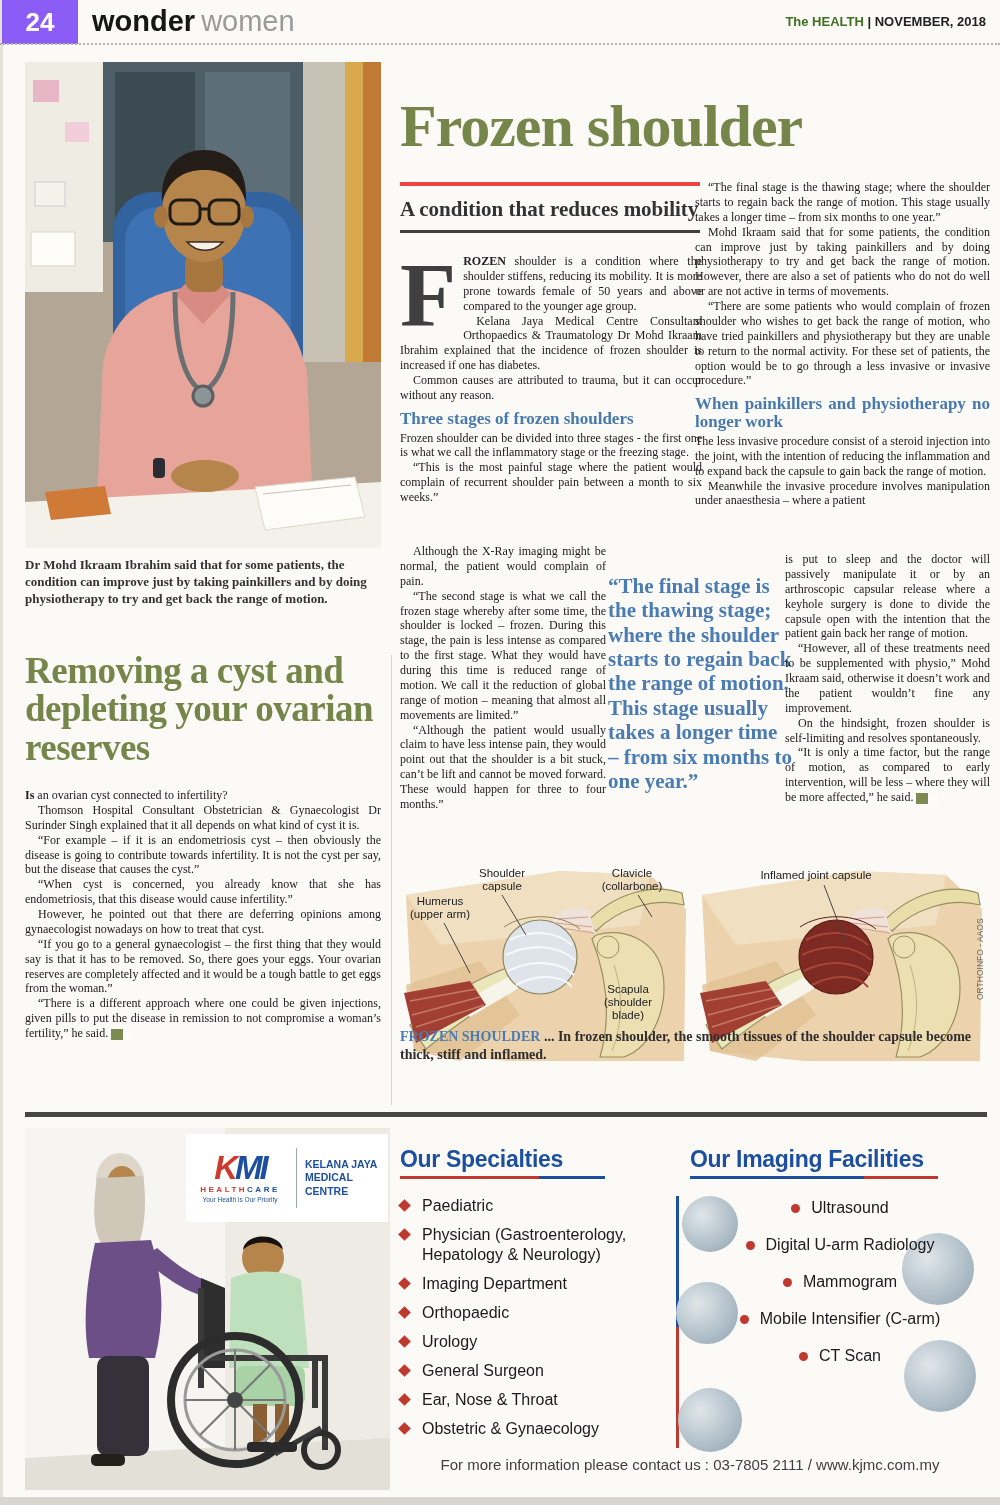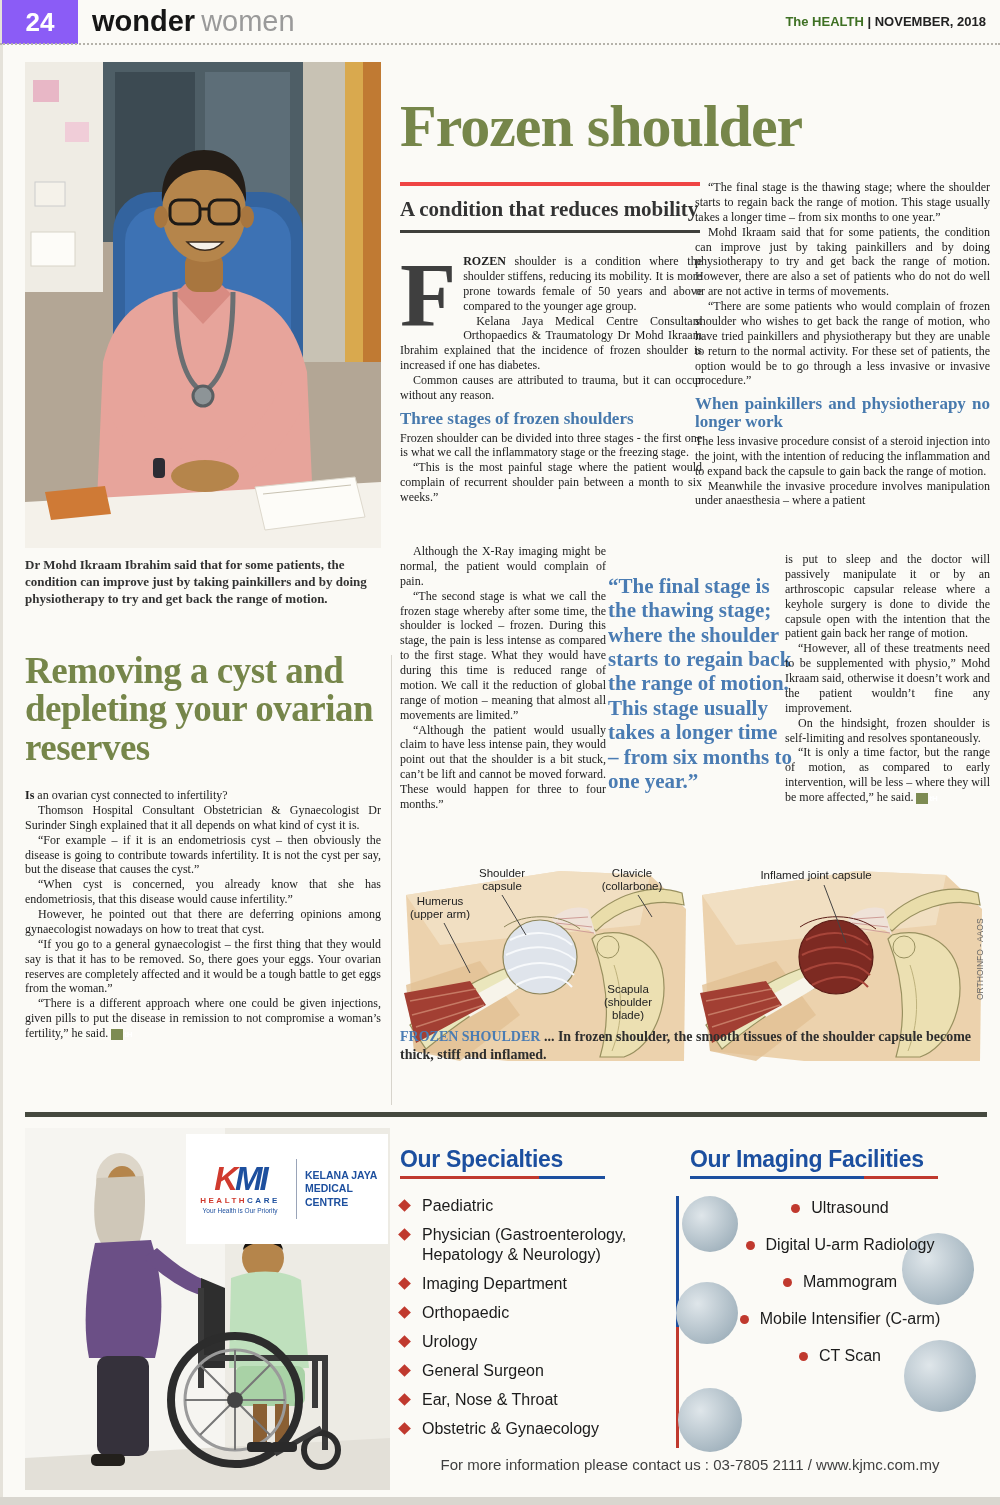--- a/index.html
+++ b/index.html
@@ -50,21 +50,21 @@
 
   
   .diagram{left:400px;top:865px;width:590px;height:200px;}
   .diagram text{font-family:"Liberation Sans",sans-serif;font-size:11.5px;fill:#222;}
   .diagram text.credit{font-size:8.5px;fill:#666;}
   .diag-caption{left:400px;top:1028px;width:588px;font-size:14px;font-weight:bold;line-height:1.3;color:#2e2e2e;}
   .diag-caption .lead{color:#4a7cb3;}
 
   
   .ad-photo{left:25px;top:1128px;width:365px;height:362px;}
-  .kmi-box{position:absolute;right:2px;top:6px;width:202px;height:110px;background:#fff;
+  .kmi-box{position:absolute;right:2px;top:6px;width:202px;height:88px;background:#fff;
      display:flex;align-items:center;gap:8px;padding:0 6px;box-sizing:border-box;
      font-family:"Liberation Sans",sans-serif;}
   .kmi-mark{text-align:center;width:96px;flex:none;}
   .kmi-letters{font-style:italic;font-weight:bold;font-size:33px;line-height:0.9;letter-spacing:-3px;}
   .kmi-letters .red{color:#d03a2e;} .kmi-letters .blue{color:#1d4f9e;}
   .kmi-health{font-size:8px;letter-spacing:2.5px;font-weight:bold;margin-top:2px;}
   .kmi-health .red{color:#d03a2e;} .kmi-health .blue{color:#1d4f9e;}
   .kmi-tag{font-size:6.5px;color:#1d4f9e;margin-top:2px;}
   .kmi-div{width:1px;height:60px;background:#9aa4b8;flex:none;}
   .kmi-name{font-weight:bold;font-size:10.5px;color:#1d4f9e;line-height:1.25;}

